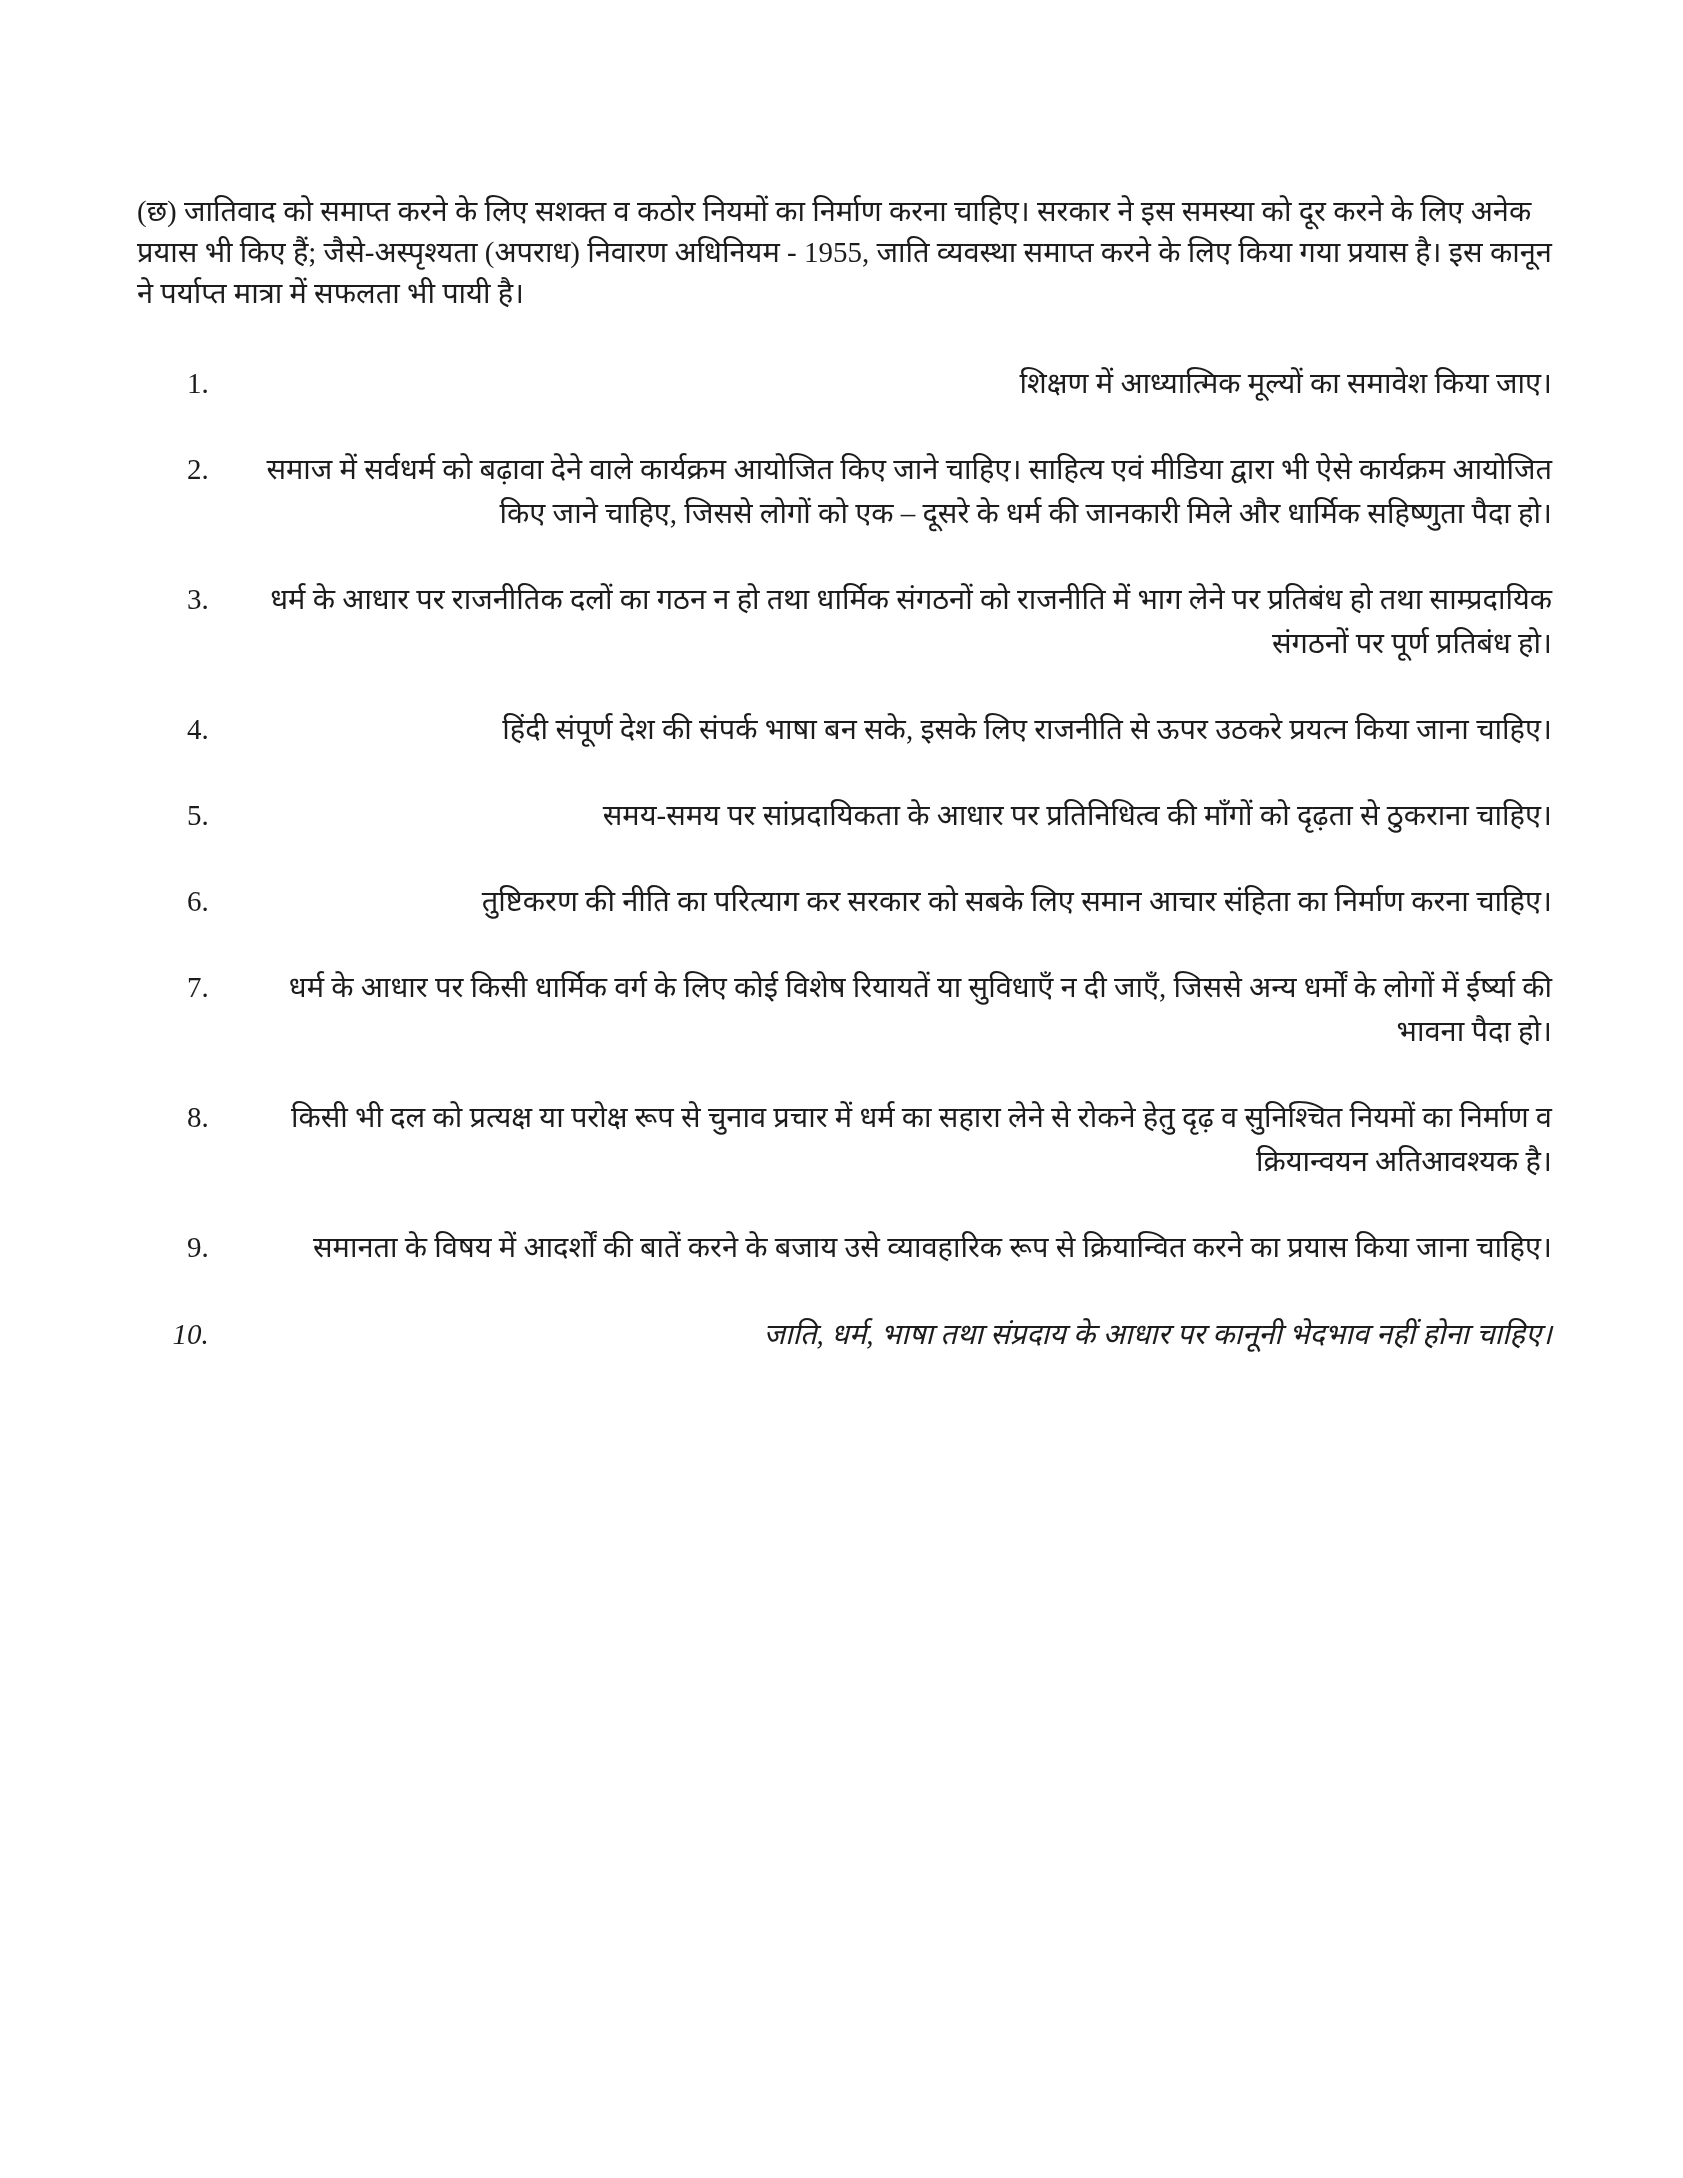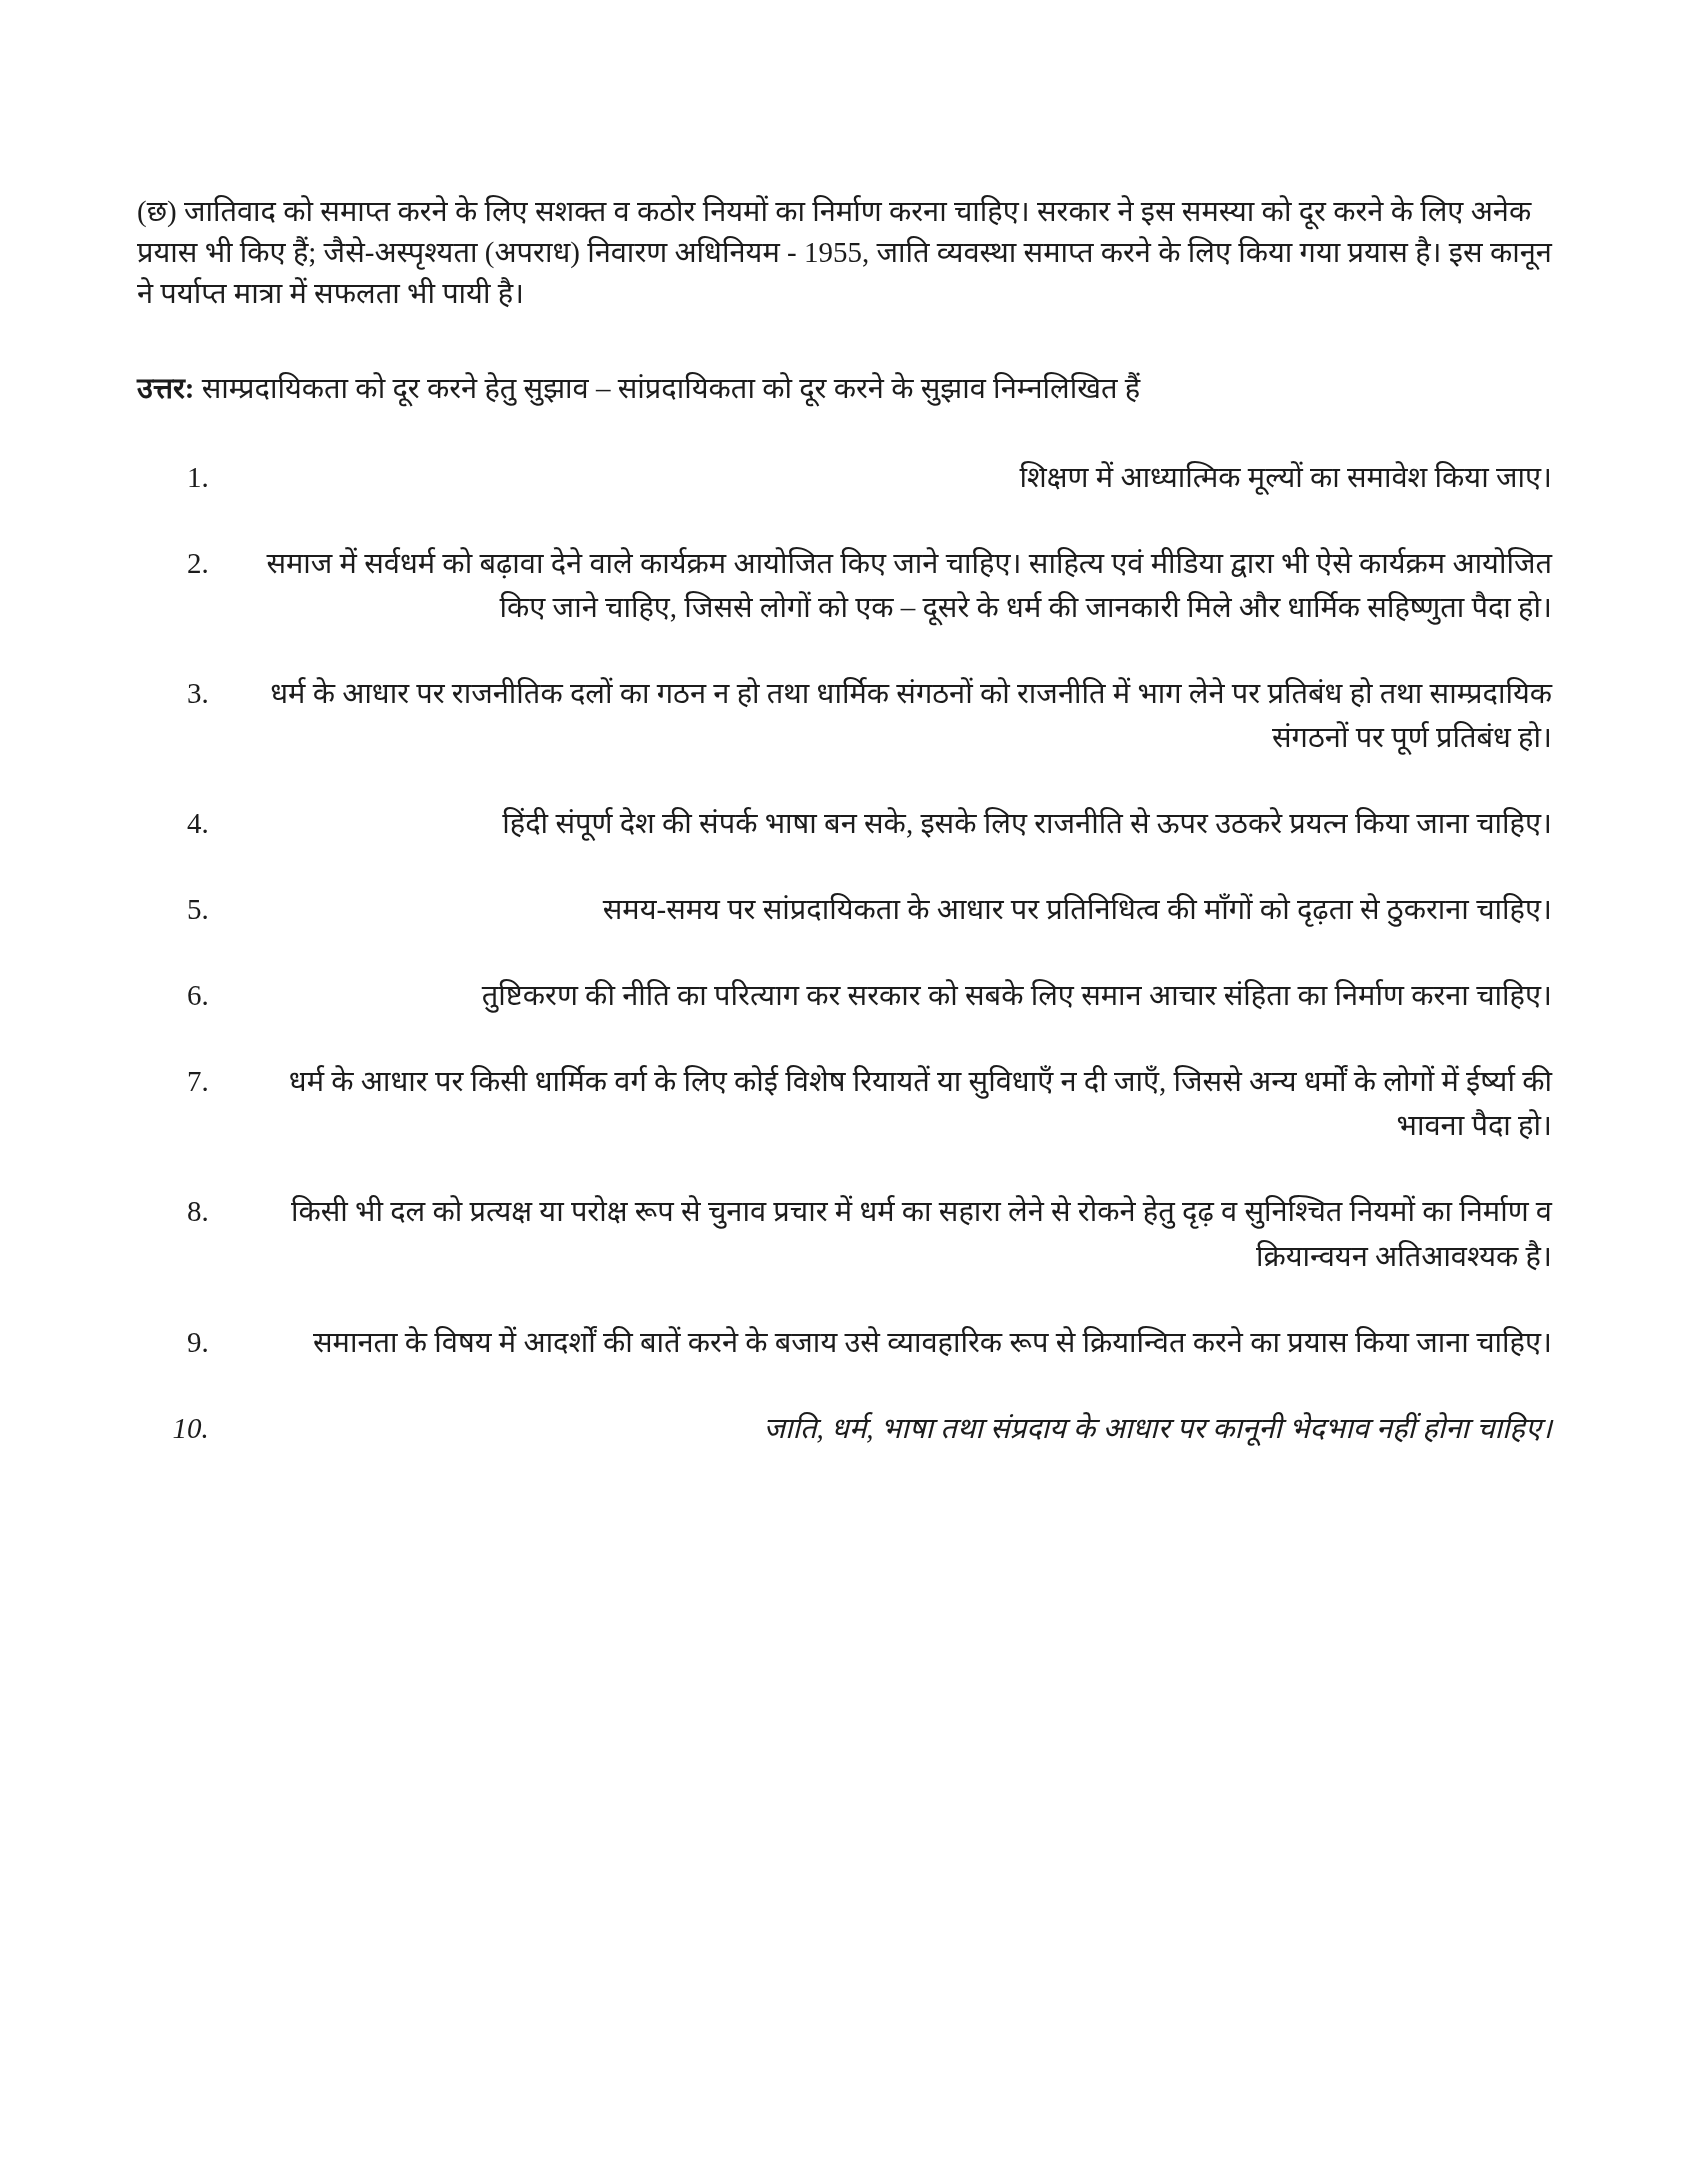--- a/index.html
+++ b/index.html
@@ -54,21 +54,20 @@
 </style>
 </head>
 <body>
 
 <div class="page">
 
   <p class="para">(छ) जातिवाद को समाप्त करने के लिए सशक्त व कठोर नियमों का निर्माण करना चाहिए। सरकार ने इस समस्या को दूर करने के लिए अनेक प्रयास भी किए हैं; जैसे-अस्पृश्यता (अपराध) निवारण अधिनियम - 1955, जाति व्यवस्था समाप्त करने के लिए किया गया प्रयास है। इस कानून ने पर्याप्त मात्रा में सफलता भी पायी है।</p>
 
 
 
-  <p class="answer"><strong>उत्तर:</strong> <span>साम्प्रदायिकता को दूर करने हेतु सुझाव – सांप्रदायिकता को दूर करने के सुझाव निम्नलिखित हैं</span></p>
 
   <ol class="suggestions">
     <li>शिक्षण में आध्यात्मिक मूल्यों का समावेश किया जाए।</li>
     <li>समाज में सर्वधर्म को बढ़ावा देने वाले कार्यक्रम आयोजित किए जाने चाहिए। साहित्य एवं मीडिया द्वारा भी ऐसे कार्यक्रम आयोजित किए जाने चाहिए, जिससे लोगों को एक – दूसरे के धर्म की जानकारी मिले और धार्मिक सहिष्णुता पैदा हो।</li>
     <li>धर्म के आधार पर राजनीतिक दलों का गठन न हो तथा धार्मिक संगठनों को राजनीति में भाग लेने पर प्रतिबंध हो तथा साम्प्रदायिक संगठनों पर पूर्ण प्रतिबंध हो।</li>
     <li>हिंदी संपूर्ण देश की संपर्क भाषा बन सके, इसके लिए राजनीति से ऊपर उठकरे प्रयत्न किया जाना चाहिए।</li>
     <li>समय-समय पर सांप्रदायिकता के आधार पर प्रतिनिधित्व की माँगों को दृढ़ता से ठुकराना चाहिए।</li>
     <li>तुष्टिकरण की नीति का परित्याग कर सरकार को सबके लिए समान आचार संहिता का निर्माण करना चाहिए।</li>
     <li>धर्म के आधार पर किसी धार्मिक वर्ग के लिए कोई विशेष रियायतें या सुविधाएँ न दी जाएँ, जिससे अन्य धर्मों के लोगों में ईर्ष्या की भावना पैदा हो।</li>
     <li>किसी भी दल को प्रत्यक्ष या परोक्ष रूप से चुनाव प्रचार में धर्म का सहारा लेने से रोकने हेतु दृढ़ व सुनिश्चित नियमों का निर्माण व क्रियान्वयन अतिआवश्यक है।</li>

